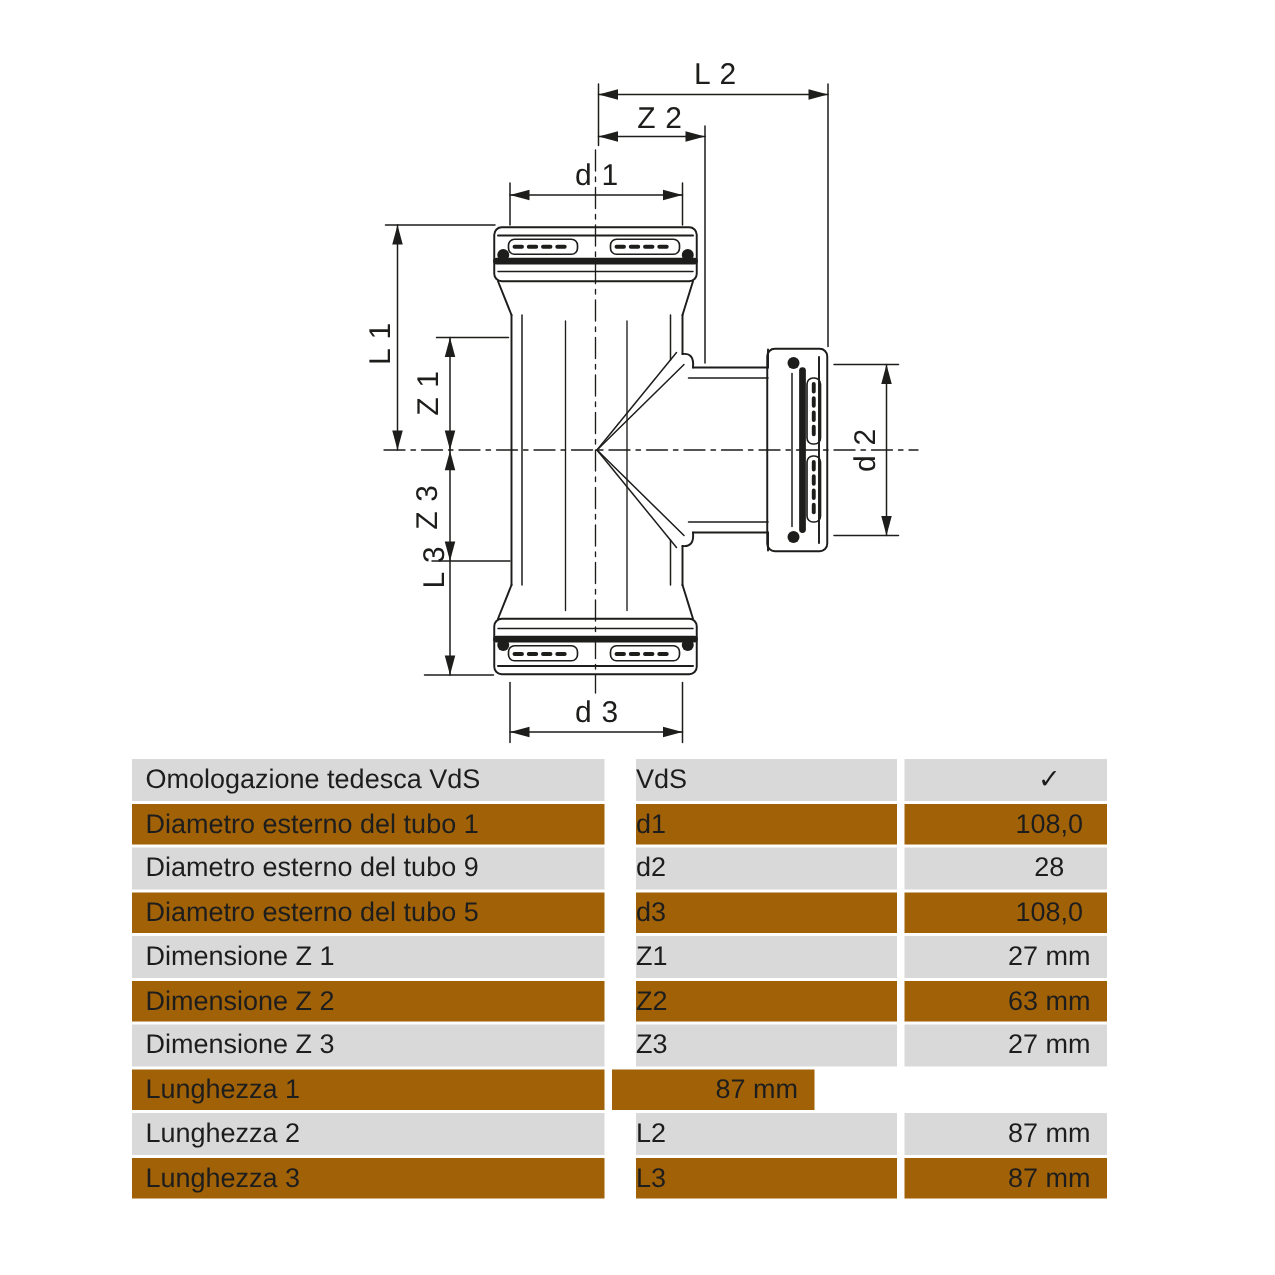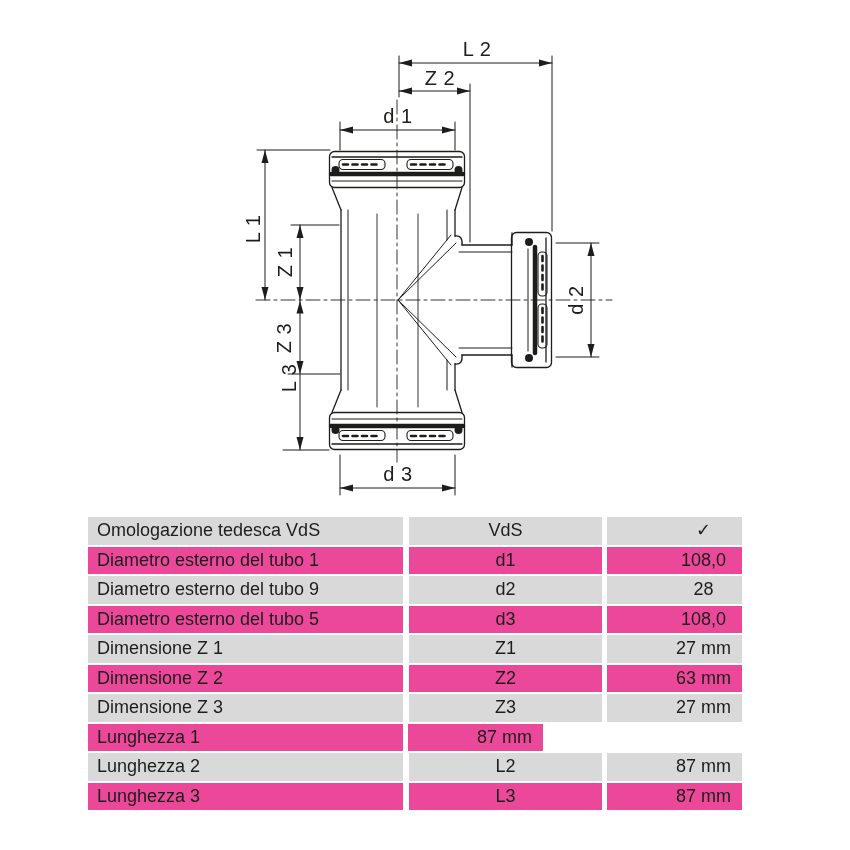--- a/index.html
+++ b/index.html
@@ -1,26 +1,26 @@
 <!DOCTYPE html>
 <html><head>
 <meta charset="utf-8">
 <style>
   html,body{margin:0;padding:0;background:#ffffff;}
   .canvas{position:relative;width:850px;height:850px;background:#fff;overflow:hidden;
           font-family:"Liberation Sans", sans-serif;}
   svg text{font-family:"Liberation Sans", sans-serif;font-size:20px;fill:#1d1d1b;letter-spacing:0.5px;}
-  .spec-table{position:absolute;left:88px;top:517px;width:680px;}
+  .spec-table{position:absolute;left:88px;top:506px;width:680px;}
   .spec-row{display:flex;margin-bottom:2px;height:27.5px;line-height:27.5px;
             font-size:18px;color:#1d1d1d;}
   .spec-row .c1{width:315px;padding-left:9px;text-align:left;box-sizing:border-box;}
-  .spec-row .c2{width:193px;margin-left:6px;text-align:center;}
+  .spec-row .c2{width:174px;margin-left:21px;text-align:left;}
   .spec-row .c3{width:135px;margin-left:5px;text-align:center;padding-left:58px;box-sizing:content-box;width:77px;}
   .spec-row.dark >div{background:#d9d9d9;}
-  .spec-row.light>div{background:#ec4899;}
+  .spec-row.light>div{background:#a16207;}
   .spec-row >div{height:27.5px;}
 </style>
 </head>
 <body>
 
 <div class="canvas">
 
   
   <svg width="850" height="515" viewBox="0 0 850 515" stroke-linecap="round" stroke-linejoin="round">
 

